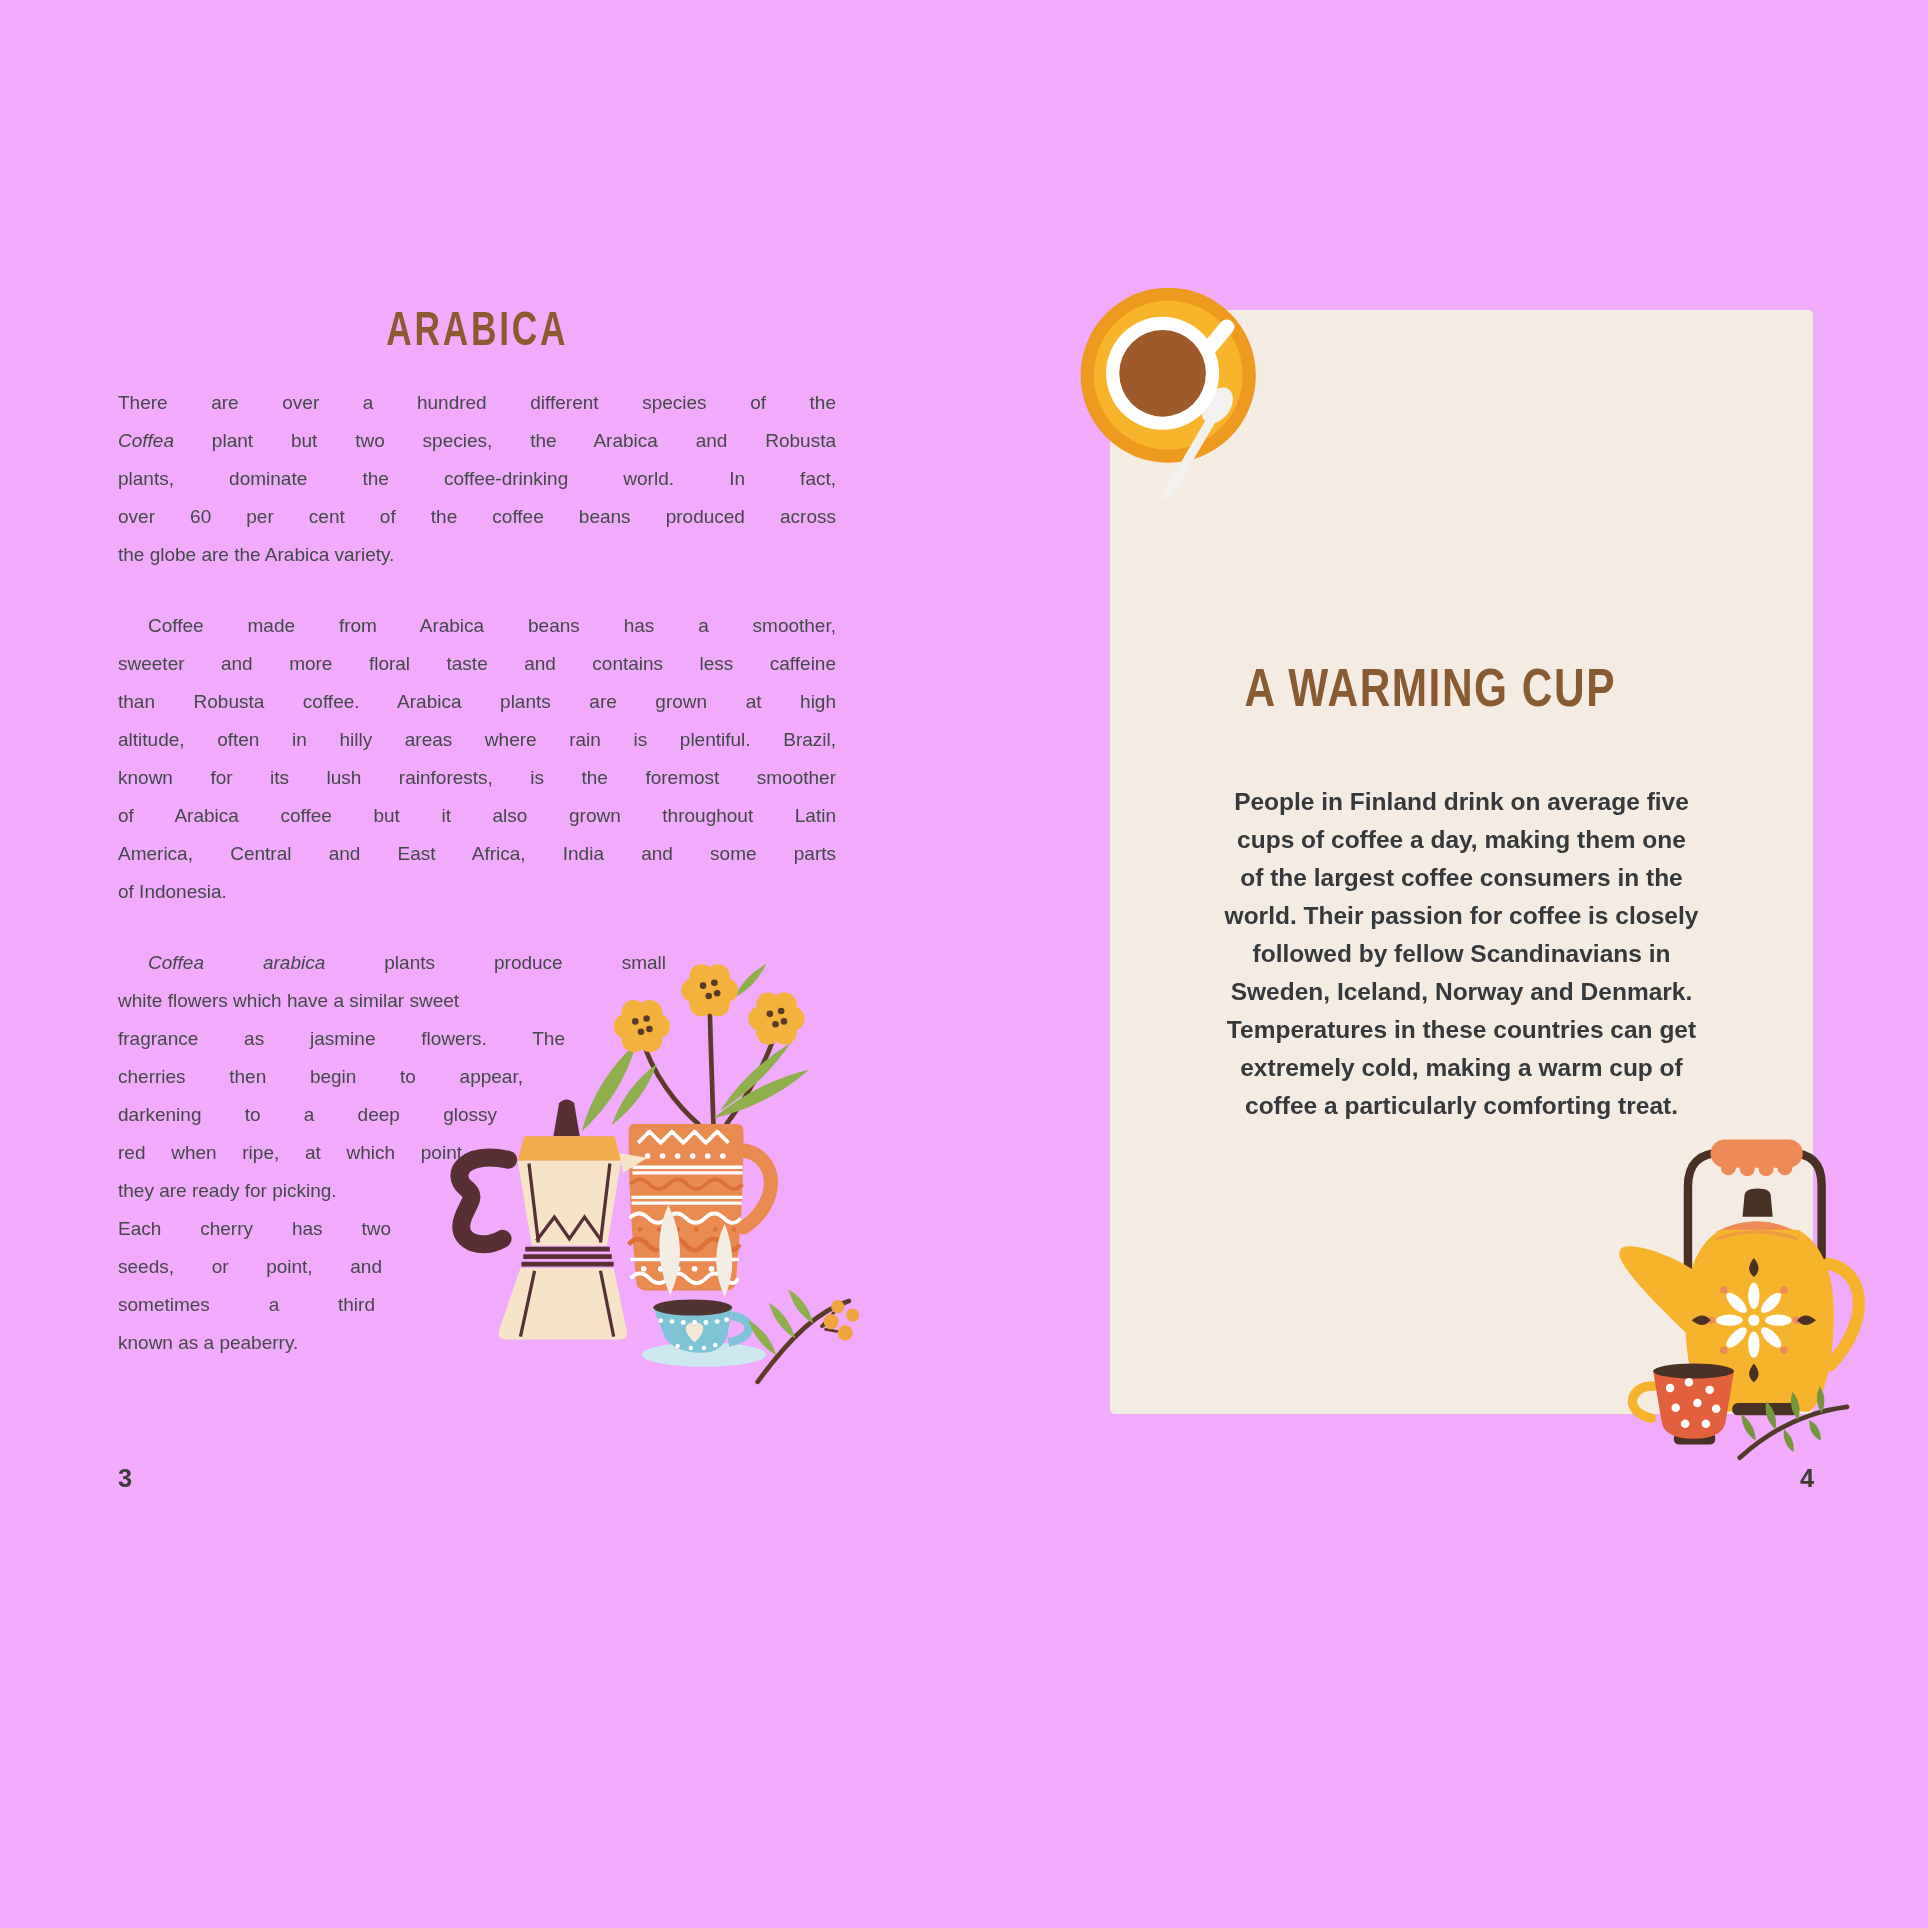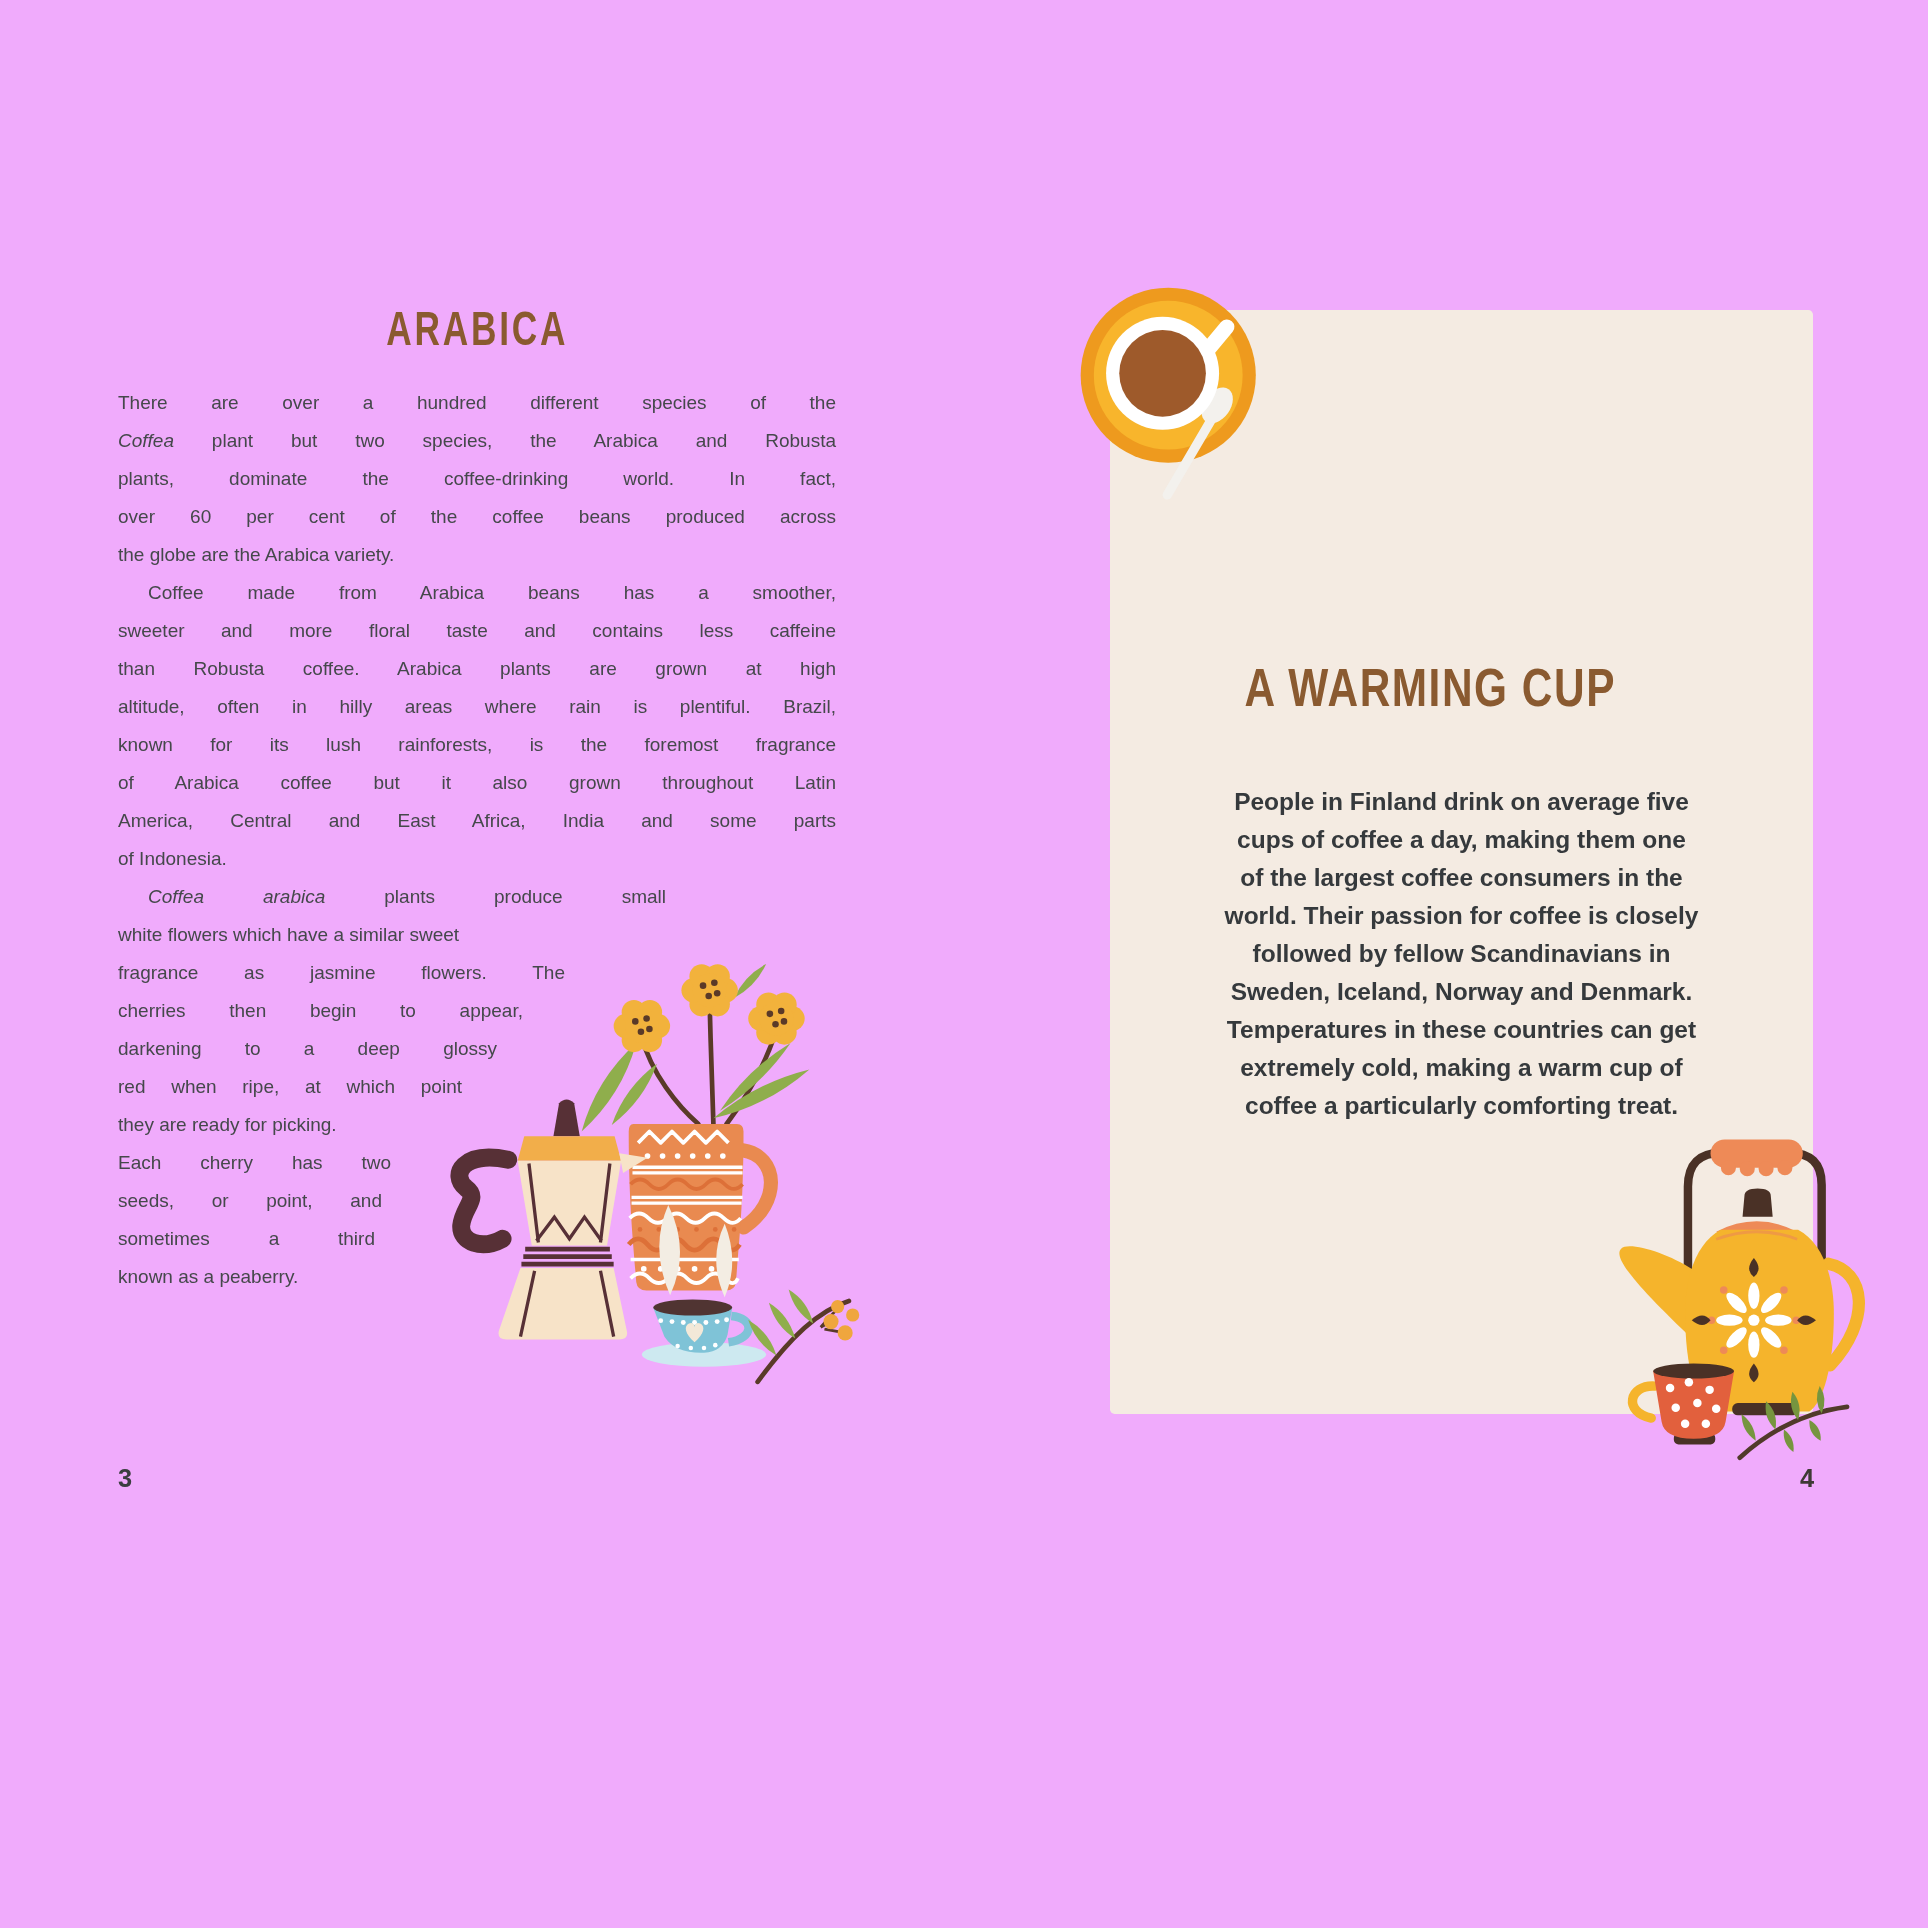--- a/index.html
+++ b/index.html
@@ -7,21 +7,21 @@
     position:relative;width:1928px;height:1928px;background:#f0abfc;overflow:hidden;
     font-family:"Liberation Sans", sans-serif;color:#45484b;
   }
   
   .lp-heading{position:absolute;left:118px;top:301px;width:718px;height:55px;line-height:55px;text-align:center;z-index:2;}
   .lp-heading span{display:inline-block;font-weight:bold;font-size:49px;letter-spacing:3.8px;color:#8a5a30;transform:scaleX(0.72);transform-origin:center;}
   .lp-text{position:absolute;left:118px;top:384px;z-index:2;}
   .line{height:38px;line-height:38px;font-size:19px;color:#45484b;box-sizing:border-box;}
   .j{text-align:justify;text-align-last:justify;-moz-text-align-last:justify;}
   .n{white-space:nowrap;}
-  .ind{padding-left:30px;}
+  .ind{padding-left:30px;margin-top:33px;}
   .ital{font-style:italic;}
   .pagenum{position:absolute;top:1462px;height:32px;line-height:32px;font-size:25.4px;font-weight:600;color:#3b3e40;z-index:2;}
   .pagenum.left{left:118px;}
   .pagenum.right{left:1601px;width:213px;text-align:right;color:#3e3a34;}
   
   .card{position:absolute;left:1110px;top:310px;width:703px;height:1104px;background:#f4ebe2;border-radius:4.7px;z-index:1;}
   .rp-heading{position:absolute;left:1110px;top:659px;width:640px;height:58px;line-height:58px;text-align:center;z-index:2;}
   .rp-heading span{display:inline-block;font-weight:bold;font-size:53px;letter-spacing:1.9px;color:#8a5a30;transform:scaleX(0.80);transform-origin:center;}
   .rp-text{position:absolute;left:1110px;top:742px;width:703px;z-index:2;margin-top:41px;}
   .rp-text .line{text-align:center;font-weight:600;font-size:24.5px;color:#35393c;white-space:nowrap;}
@@ -43,21 +43,21 @@
   <div class="lp-text">
     <div class="line j" style="width:718px">There are over a hundred different species of the</div>
     <div class="line j" style="width:718px"><span class="ital">Coffea</span><span> plant but two species, the Arabica and Robusta</span></div>
     <div class="line j" style="width:718px">plants, dominate the coffee-drinking world. In fact,</div>
     <div class="line j" style="width:718px">over 60 per cent of the coffee beans produced across</div>
     <div class="line n">the globe are the Arabica variety.</div>
     <div class="line j ind" style="width:718px">Coffee made from Arabica beans has a smoother,</div>
     <div class="line j" style="width:718px">sweeter and more floral taste and contains less caffeine</div>
     <div class="line j" style="width:718px">than Robusta coffee. Arabica plants are grown at high</div>
     <div class="line j" style="width:718px">altitude, often in hilly areas where rain is plentiful. Brazil,</div>
-    <div class="line j" style="width:718px">known for its lush rainforests, is the foremost fragrance</div>
+    <div class="line j" style="width:718px">known for its lush rainforests, is the foremost smoother</div>
     <div class="line j" style="width:718px">of Arabica coffee but it also grown throughout Latin</div>
     <div class="line j" style="width:718px">America, Central and East Africa, India and some parts</div>
     <div class="line n">of Indonesia.</div>
     <div class="line j ind" style="width:548px"><span class="ital">Coffea arabica</span><span> plants produce small</span></div>
     <div class="line n">white flowers which have a similar sweet</div>
     <div class="line j" style="width:447px">fragrance as jasmine flowers. The</div>
     <div class="line j" style="width:405px">cherries then begin to appear,</div>
     <div class="line j" style="width:379px">darkening to a deep glossy</div>
     <div class="line j" style="width:344px">red when ripe, at which point</div>
     <div class="line n">they are ready for picking.</div>

